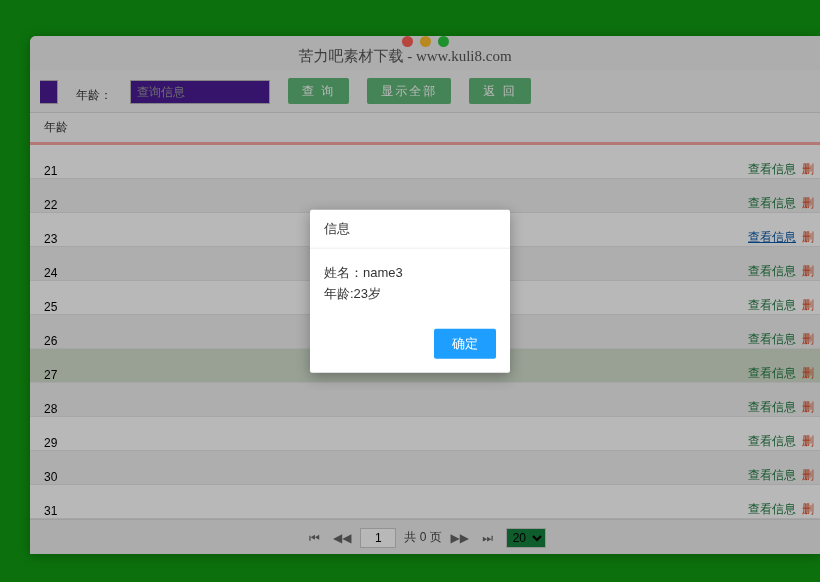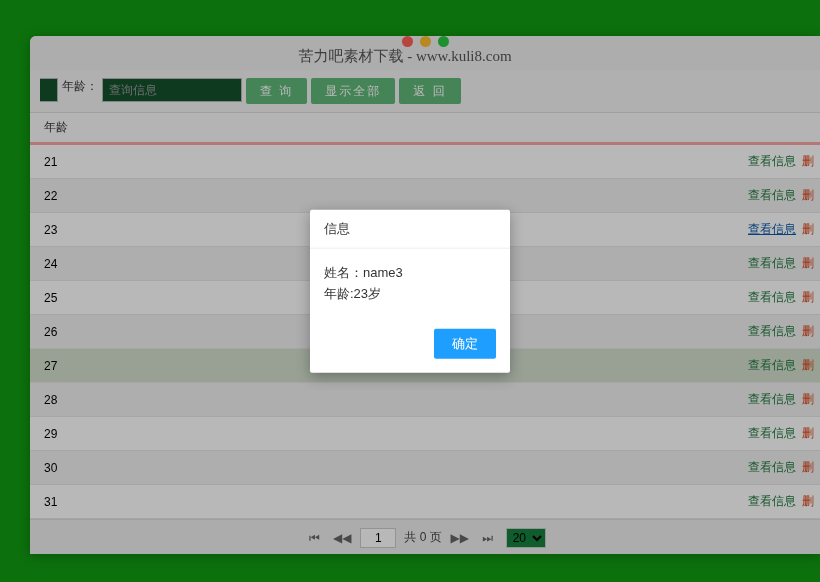--- a/index.html
+++ b/index.html
@@ -3,30 +3,30 @@
 <meta charset="utf-8">
 <style>
 * { margin: 0; padding: 0; box-sizing: border-box; }
 body { background: #119c11; font-family: Arial, "Microsoft YaHei", sans-serif; font-size: 13px; width: 820px; height: 582px; overflow: hidden; position: relative; }
 .window { position: absolute; top: 36px; left: 30px; right: 0; bottom: 28px; background: #fff; border-radius: 6px 0 0 0; box-shadow: 0 2px 12px rgba(0,0,0,0.25); overflow: hidden; }
 .titlebar { height: 34px; background: #f0f0f0; display: flex; align-items: center; padding: 0 12px; border-radius: 6px 0 0 0; flex-direction: column; }
 .dots { display: flex; gap: 7px; }
 .dot { width: 11px; height: 11px; border-radius: 50%; }
 .dot.r { background: #ff5f57; } .dot.y { background: #ffbd2e; } .dot.g { background: #28c940; }
 .title { flex: 1; text-align: center; color: #555; font-size: 15px; padding-right: 40px; font-family: "KaiTi", cursive; }
-.toolbar { background: #f4f4f4; border-bottom: 1px solid #ddd; padding: 8px 10px; display: flex; align-items: flex-start; gap: 4px; }
+.toolbar { background: #f4f4f4; border-bottom: 1px solid #ddd; padding: 8px 10px; display: flex; align-items: flex-end; gap: 18px; }
 .label { color: #333; font-size: 12px; }
-.input { border: 1px solid #b8b8b8; background: #14532d; height: 24px; width: 140px; padding: 0 6px; font-size: 12px; color: #999; display: flex; align-items: center; }
+.input { border: 1px solid #b8b8b8; background: #4c1d95; height: 24px; width: 140px; padding: 0 6px; font-size: 12px; color: #999; display: flex; align-items: center; }
 .input.blank { width: 18px; border-left: none; }
 .btn { background: #5fb878; color: #fff; border: none; height: 26px; padding: 0 14px; font-size: 12px; cursor: pointer; border-radius: 2px; letter-spacing: 2px; }
 .content { position: relative; height: calc(100% - 34px - 42px); overflow: hidden; }
 .thead { background: #fafafa; border-bottom: 3px solid #fca5a5; height: 32px; display: flex; align-items: center; font-weight: normal; font-size: 12px; color: #333; }
 .col-age { width: 210px; padding-left: 14px; }
 .tbody { }
-.row { height: 34px; display: flex; align-items: center; border-bottom: 1px solid #e6e6e6; font-size: 12px; }
+.row { height: 34px; display: flex; align-items: flex-end; border-bottom: 1px solid #e6e6e6; font-size: 12px; }
 .row.alt { background: #f2f2f2; gap: 40px; }
 .row.hover { background: #d5e0cf; }
 .row .col-age { flex: 0 0 auto; }
 .row-end { margin-left: auto; padding-right: 6px; display: flex; gap: 6px; align-items: center; }
 .link-view { color: #1e7a3e; cursor: pointer; }
 .link-view.active { color: #0b5aab; text-decoration: underline; }
 .link-del { color: #d83a0f; cursor: pointer; }
 .pager { height: 36px; background: #efefef; border-top: 1px solid #ddd; display: flex; align-items: center; justify-content: center; gap: 8px; font-size: 12px; color: #444; }
 .pg-btn { width: 20px; height: 20px; display: flex; align-items: center; justify-content: center; cursor: pointer; color: #666; }
 .pg-input { width: 36px; height: 20px; border: 1px solid #ccc; text-align: center; background: #fff; font-size: 12px; }

